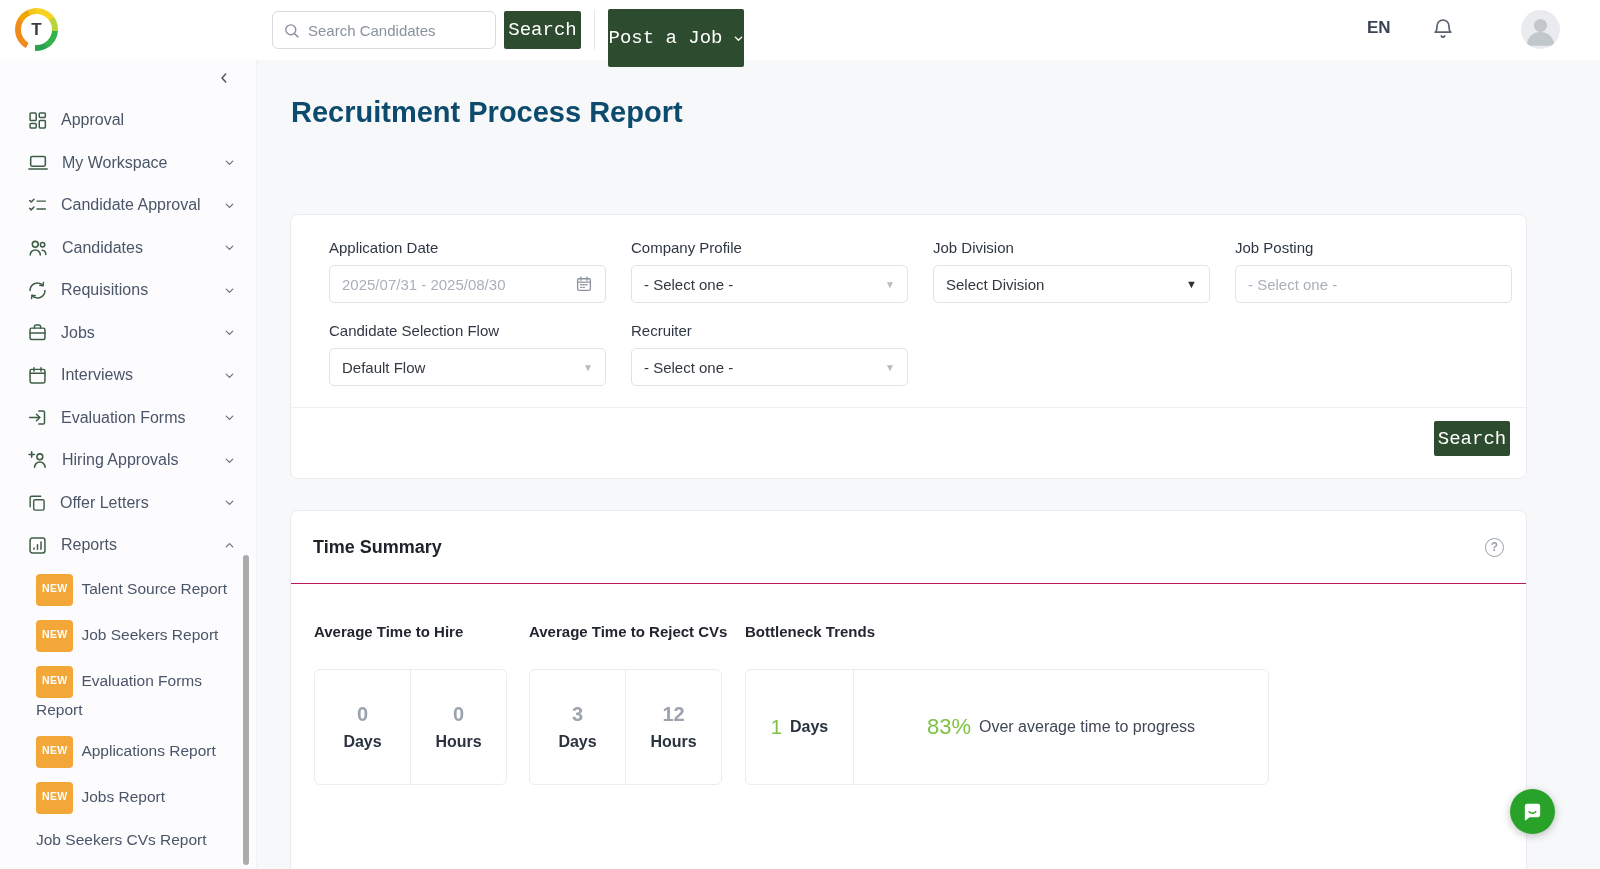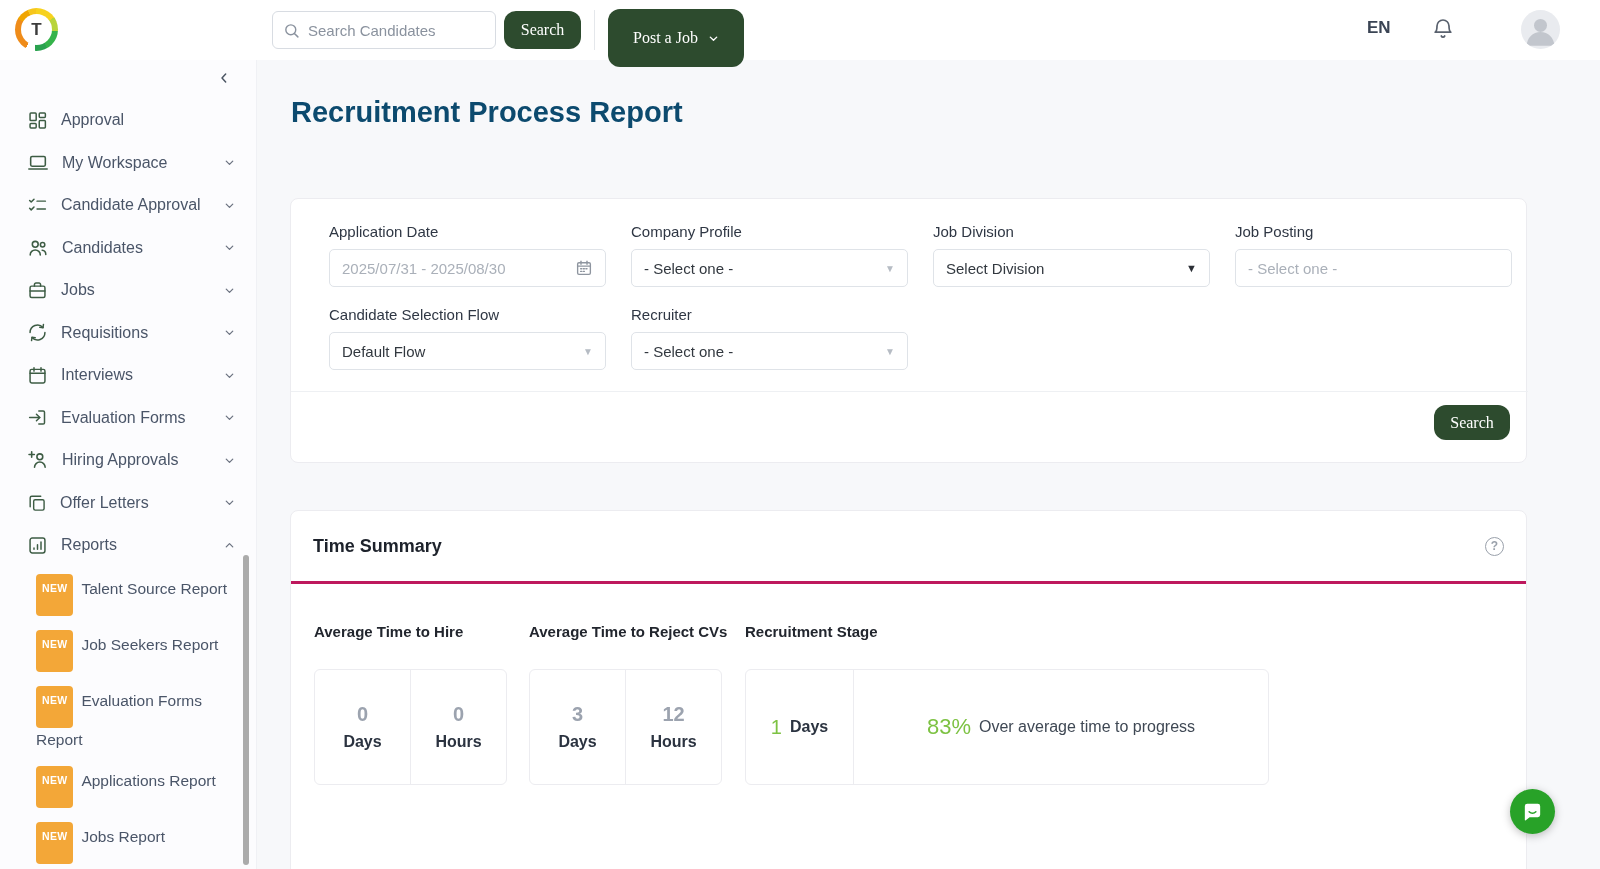--- a/index.html
+++ b/index.html
@@ -10,64 +10,64 @@
   .topbar { position:absolute; left:0; top:0; width:1600px; height:60px; background:#ffffff; z-index:30; }
   .logo { position:absolute; left:15px; top:8px; width:43px; height:43px; border-radius:50%;
     background:conic-gradient(from 0deg, #f7d21e 0deg 55deg, #b8d43a 55deg 95deg, #35b34a 95deg 150deg, #2aa24f 150deg 185deg, rgba(0,0,0,0) 185deg 210deg, #ef8c1a 210deg 300deg, #f0a500 300deg 335deg, #f6c61c 335deg 360deg); }
   .logo-inner { position:absolute; left:6px; top:6px; width:31px; height:31px; border-radius:50%; background:#fff;
     display:flex; align-items:center; justify-content:center; font-weight:800; font-size:17px; color:#3c3c3c; }
   .search-wrap { position:absolute; left:272px; top:11px; width:224px; height:38px; background:#fff;
     border:1px solid #d8dce2; border-radius:6px; display:flex; align-items:center; padding:0 10px; gap:8px; }
   .search-wrap input { border:none; outline:none; flex:1; font-size:15px; color:#3a4354; min-width:0;
     font-family:"Liberation Sans", sans-serif; }
   .search-wrap input::placeholder { color:#8a929e; }
-  .btn-green { background:var(--dark-green,#2d4b2e); color:#fff; border:none; border-radius:12px;
-    font-size:16px; font-family:Liberation Serif, serif; cursor:pointer; }
+  .btn-green { background:var(--dark-green,#2d4b2e); color:#fff; border:none; border-radius:2px;
+    font-size:19px; font-family:Liberation Mono, monospace; cursor:pointer; }
   .topbar-search-btn { position:absolute; left:504px; top:11px; width:77px; height:38px; }
   .topbar-divider { position:absolute; left:594px; top:10px; width:1px; height:40px; background:#e4e7eb; }
   .postjob-btn { position:absolute; left:608px; top:9px; width:136px; height:58px;
     display:flex; align-items:center; justify-content:center; gap:10px; }
   .lang { position:absolute; left:1367px; top:18px; font-size:17px; font-weight:700; color:#3a4454; cursor:pointer; }
   .bell { position:absolute; left:1431px; top:17px; width:24px; height:24px; cursor:pointer; }
   .avatar { position:absolute; left:1521px; top:10px; width:39px; height:39px; border-radius:50%;
     background:#e9ebef; overflow:hidden; cursor:pointer; }
 
   
   .sidebar { position:absolute; left:0; top:60px; width:256px; height:809px; background:#fcfcfe;
     box-shadow:1px 0 0 #f0f1f5; overflow:hidden; z-index:20; }
   .collapse-btn { position:absolute; top:10px; right:22px; width:18px; height:18px; cursor:pointer; color:#4b5563; }
   .menu { position:absolute; top:39px; left:0; width:256px; }
   .menu-item { display:flex; align-items:center; height:42.5px; padding:0 20px 0 27px; gap:13px; cursor:pointer; }
   .menu-item .mi-label { font-size:16px; color:#4a5568; white-space:nowrap; }
   .menu-item .mi-chev { margin-left:auto; color:#6b7280; display:flex; }
   .sub-item { padding:7px 14px 7px 36px; font-size:15.5px; color:#4a5568; line-height:24px; cursor:pointer; }
   .badge-new { display:inline-block; background:var(--badge-orange,#f3a738); color:#fff; font-size:10.5px;
-    font-weight:700; border-radius:4px; padding:2px 6px 16px; margin-right:8px; vertical-align:2px; letter-spacing:.3px; }
+    font-weight:700; border-radius:4px; padding:2px 6px 6px; margin-right:8px; vertical-align:2px; letter-spacing:.3px; }
   .side-scrollbar { position:absolute; right:7px; top:495px; width:6px; height:310px;
     background:#ababab; border-radius:3px; }
 
   
   .main { position:absolute; left:256px; top:60px; width:1344px; height:809px; background:#f7f8fa; }
   .page-title { position:absolute; left:35px; top:36px; font-size:29px; font-weight:800; color:#0c4a6e; }
 
   .card { position:absolute; background:#fff; border:1px solid #ececf0; border-radius:8px; }
-  .filter-card { left:34px; top:138px; width:1237px; height:265px; }
+  .filter-card { left:34px; top:154px; width:1237px; height:265px; }
   .f-field { position:absolute; width:277px; }
   .f-label { font-size:15px; color:#2f3744; margin-bottom:9px; }
   .f-box { height:38px; border:1px solid #dfe3e8; border-radius:5px; background:#fff; display:flex;
     align-items:center; padding:0 12px; font-size:15px; color:#32383f; gap:8px; cursor:pointer; }
   .f-box .val { flex:1; white-space:nowrap; overflow:hidden; }
   .f-box .val.muted { color:#aab0b9; }
   .arrow-gray { color:#b6bcc4; font-size:10px; }
   .arrow-dark { color:#2b2f36; font-size:11px; }
   .filter-divider { position:absolute; left:0; top:192px; width:1237px; height:1px; background:#eef0f3; }
   .filter-search-btn { position:absolute; right:16px; top:206px; width:76px; height:35px; }
 
   .summary-card { left:34px; top:450px; width:1237px; height:420px; border-radius:8px 8px 0 0; }
-  .summary-head { display:flex; align-items:center; height:73px; padding:0 22px; border-bottom:3px solid #be185d; }
+  .summary-head { display:flex; align-items:center; height:73px; padding:0 22px; border-bottom:1px solid #be185d; }
   .summary-title { font-size:18px; font-weight:700; color:#1d222b; }
   .help-icon { margin-left:auto; width:19px; height:19px; border:1.5px solid #9aa1ab; border-radius:50%;
     color:#9aa1ab; font-size:12px; font-weight:700; display:flex; align-items:center; justify-content:center; cursor:pointer; }
   .metric-label { position:absolute; font-size:15px; font-weight:700; color:#22262e; top:112px; }
   .metric-card { position:absolute; top:158px; height:116px; border:1px solid #ececf0; border-radius:6px;
     background:#fff; display:flex; }
   .m-cell { display:flex; flex-direction:column; align-items:center; justify-content:center; gap:7px; flex:1; }
   .m-cell + .m-cell { border-left:1px solid #ececf0; }
   .m-value { font-size:20px; font-weight:700; color:#9ca3af; }
   .m-unit { font-size:16px; font-weight:700; color:#2b3340; }
@@ -186,42 +186,42 @@
         <span class="mi-label">Candidates</span>
         <span class="mi-chev">
           <svg width="13" height="13" viewBox="0 0 24 24" fill="none" stroke="#6b7280" stroke-width="2.3" stroke-linecap="round" stroke-linejoin="round">
             <polyline points="6 9.5 12 15.5 18 9.5"></polyline>
           </svg>
         </span>
       </div>
       <div class="menu-item">
         <span>
           <svg width="21" height="21" viewBox="0 0 24 24" fill="none" stroke="#3d5c44" stroke-width="1.7" stroke-linecap="round" stroke-linejoin="round">
-            <rect x="3.5" y="7" width="17" height="13" rx="1.8"></rect>
-            <path d="M8.5 7V5.2A1.7 1.7 0 0 1 10.2 3.5h3.6a1.7 1.7 0 0 1 1.7 1.7V7"></path>
-            <path d="M3.5 12.5h17"></path>
-          </svg>
-        </span>
-        <span class="mi-label">Jobs</span>
-        <span class="mi-chev">
-          <svg width="13" height="13" viewBox="0 0 24 24" fill="none" stroke="#6b7280" stroke-width="2.3" stroke-linecap="round" stroke-linejoin="round">
-            <polyline points="6 9.5 12 15.5 18 9.5"></polyline>
-          </svg>
-        </span>
-      </div>
-      <div class="menu-item">
-        <span>
-          <svg width="21" height="21" viewBox="0 0 24 24" fill="none" stroke="#3d5c44" stroke-width="1.7" stroke-linecap="round" stroke-linejoin="round">
             <path d="M20.5 12a8.5 8.5 0 0 1-14.8 5.7"></path>
             <path d="M3.5 12a8.5 8.5 0 0 1 14.8-5.7"></path>
             <polyline points="18.8 2.8 18.3 6.6 14.6 6"></polyline>
             <polyline points="5.2 21.2 5.7 17.4 9.4 18"></polyline>
           </svg>
         </span>
         <span class="mi-label">Requisitions</span>
+        <span class="mi-chev">
+          <svg width="13" height="13" viewBox="0 0 24 24" fill="none" stroke="#6b7280" stroke-width="2.3" stroke-linecap="round" stroke-linejoin="round">
+            <polyline points="6 9.5 12 15.5 18 9.5"></polyline>
+          </svg>
+        </span>
+      </div>
+      <div class="menu-item">
+        <span>
+          <svg width="21" height="21" viewBox="0 0 24 24" fill="none" stroke="#3d5c44" stroke-width="1.7" stroke-linecap="round" stroke-linejoin="round">
+            <rect x="3.5" y="7" width="17" height="13" rx="1.8"></rect>
+            <path d="M8.5 7V5.2A1.7 1.7 0 0 1 10.2 3.5h3.6a1.7 1.7 0 0 1 1.7 1.7V7"></path>
+            <path d="M3.5 12.5h17"></path>
+          </svg>
+        </span>
+        <span class="mi-label">Jobs</span>
         <span class="mi-chev">
           <svg width="13" height="13" viewBox="0 0 24 24" fill="none" stroke="#6b7280" stroke-width="2.3" stroke-linecap="round" stroke-linejoin="round">
             <polyline points="6 9.5 12 15.5 18 9.5"></polyline>
           </svg>
         </span>
       </div>
       <div class="menu-item">
         <span>
           <svg width="21" height="21" viewBox="0 0 24 24" fill="none" stroke="#3d5c44" stroke-width="1.7" stroke-linecap="round" stroke-linejoin="round">
             <rect x="3.5" y="5" width="17" height="15.5" rx="1.8"></rect>
@@ -392,21 +392,21 @@
         <div class="metric-card" style="left: 238px; width: 193px;">
           <div class="m-cell">
             <div class="m-value">3</div>
             <div class="m-unit">Days</div>
           </div>
           <div class="m-cell">
             <div class="m-value">12</div>
             <div class="m-unit">Hours</div>
           </div>
         </div>
-        <div class="metric-label" style="left: 454px;">Recruitment Stage</div>
+        <div class="metric-label" style="left: 454px;">Bottleneck Trends</div>
         <div class="metric-card" style="left: 454px; width: 524px;">
           <div class="b-cell" style="width:107px">
             <span class="green-num">1</span>
             <span class="b-days">Days</span>
           </div>
           <div class="b-cell" style="flex:1">
             <span class="green-pct">83%</span>
             <span class="b-desc">Over average time to progress</span>
           </div>
         </div>

